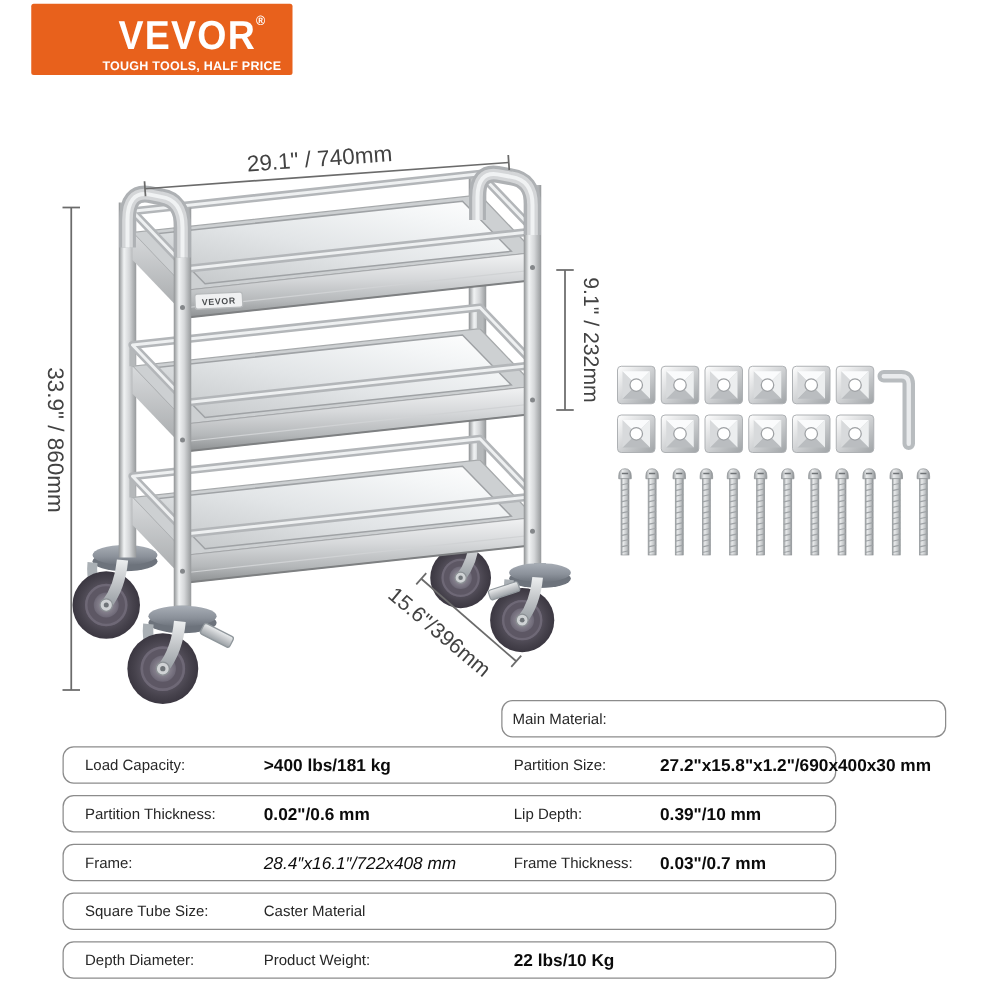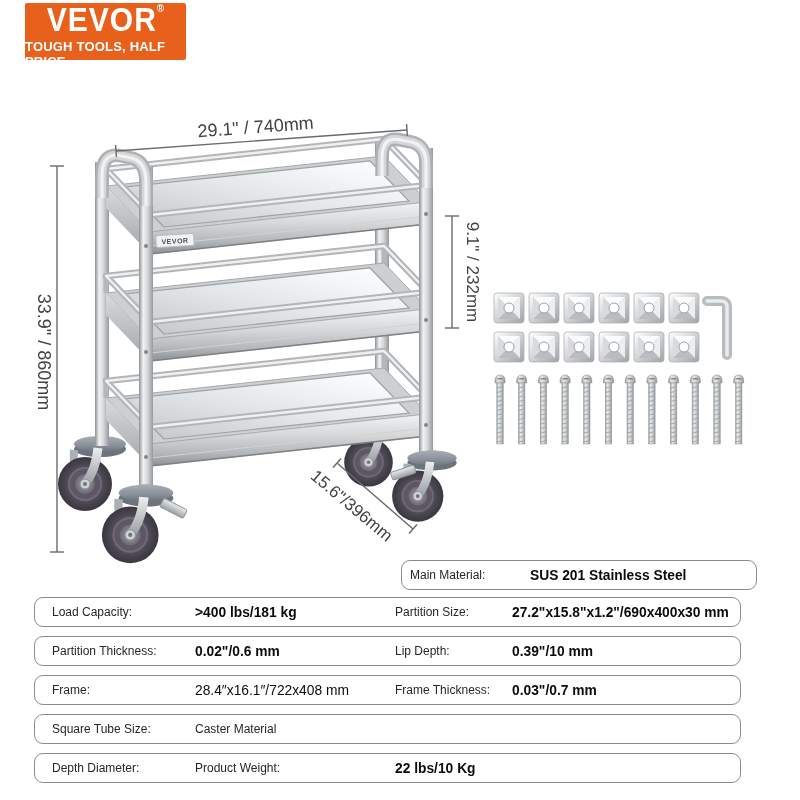--- a/index.html
+++ b/index.html
@@ -1,38 +1,38 @@
 <!DOCTYPE html>
 <html><head>
 <meta charset="utf-8">
 <style>
   html,body{margin:0;padding:0;background:#ffffff;}
   .canvas{position:relative;width:800px;height:800px;background:#ffffff;overflow:hidden;
           font-family:"Liberation Sans",sans-serif;}
   
   .logo{position:absolute;left:25px;top:3px;width:161px;height:57px;background:#E8611C;
-        border-radius:2px;display:flex;flex-direction:column;align-items:center;justify-content:center;}
+        border-radius:2px;display:flex;flex-direction:column;align-items:center;justify-content:center;padding-left:48px;}
   .logo-word{color:#fff;font-weight:700;font-size:30px;line-height:28px;letter-spacing:1px;
              transform:scaleY(1.08);}
   .logo-word sup{font-size:10px;vertical-align:18px;letter-spacing:0;}
-  .logo-tag{color:#fff;font-weight:700;font-size:13px;letter-spacing:.2px;margin-top:5px;}
+  .logo-tag{color:#fff;font-weight:700;font-size:10px;letter-spacing:.2px;margin-top:5px;}
   
   .scene{position:absolute;left:0;top:0;}
   svg text{font-family:"Liberation Sans",sans-serif;}
   .dim-text{fill:#424242;font-size:18px;}
   .dim-text-sm{fill:#424242;font-size:17px;}
   
   .spec-row{position:absolute;box-sizing:border-box;height:30px;background:#fff;
             border:1.4px solid #8c8c8c;border-radius:9px;display:grid;align-items:center;
             white-space:nowrap;}
-  .spec-row.full{left:34px;width:707px;grid-template-columns:143px 200px 117px 1fr;padding-left:17px;}
+  .spec-row.full{left:50px;width:619px;grid-template-columns:143px 200px 117px 1fr;padding-left:17px;}
   .spec-row.half{left:401px;width:356px;grid-template-columns:120px 1fr;padding-left:8px;}
   .spec-label{font-size:12px;color:#272727;}
   .spec-value{font-size:13.8px;font-weight:700;color:#0b0b0b;}
-  .wt-normal{font-weight:400 !important;}
+  .wt-normal{font-weight:400 !important;font-style:italic;}
 </style>
 </head>
 <body>
 
 <div class="canvas">
 
   <div class="logo">
     <div class="logo-word"><span>VEVOR</span><sup>®</sup></div>
     <div class="logo-tag">TOUGH TOOLS, HALF PRICE</div>
   </div>
@@ -264,21 +264,20 @@
           <use href="#sym-screw" xlink:href="#sym-screw" x="689.3" y="374"></use>
           <use href="#sym-screw" xlink:href="#sym-screw" x="711" y="374"></use>
           <use href="#sym-screw" xlink:href="#sym-screw" x="732.7" y="374"></use>
         </g>
     </g>
   </svg>
 
   <div>
     <div class="spec-row half" style="top:560px">
       <span class="spec-label">Main Material:</span>
-      <span class="spec-value">SUS 201 Stainless Steel</span>
     </div>
 
     <div class="spec-row full" style="top:597px">
       <span class="spec-label">Load Capacity:</span>
       <span class="spec-value">&gt;400 lbs/181 kg</span>
       <span class="spec-label">Partition Size:</span>
       <span class="spec-value">27.2"x15.8"x1.2"/690x400x30 mm</span>
     </div>
     <div class="spec-row full" style="top:636px">
       <span class="spec-label">Partition Thickness:</span>

